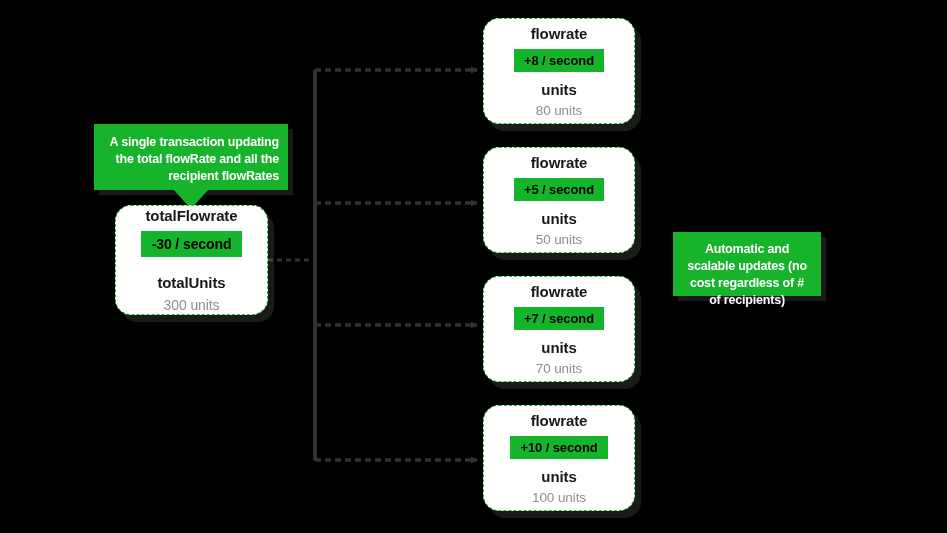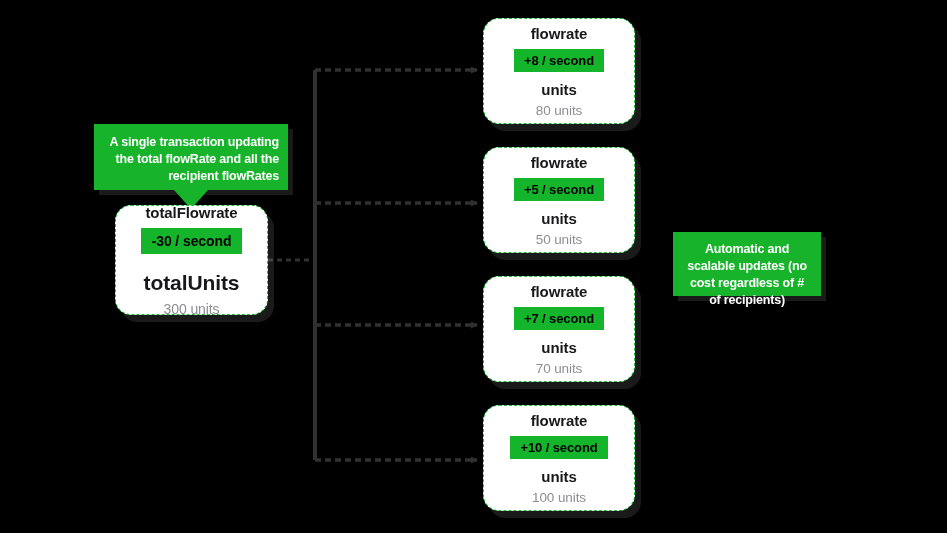--- a/index.html
+++ b/index.html
@@ -67,21 +67,21 @@
     top: 205px;
     width: 153px;
     height: 110px;
   }
   #node-root .label { font-size: 15px; }
   #node-root .badge {
     font-size: 14px;
     padding: 6px 11px;
     margin: 7px 0 17px 0;
   }
-  #node-root .label.second { font-size: 21px; }
+  #node-root .label.second { font-size: 15px; }
   #node-root .sub { font-size: 14px; margin-top: 6px; }
 
   
   .recipient {
     left: 483px;
     width: 152px;
     height: 106px;
   }
   .recipient .label { font-size: 15px; }
   .recipient .badge {

